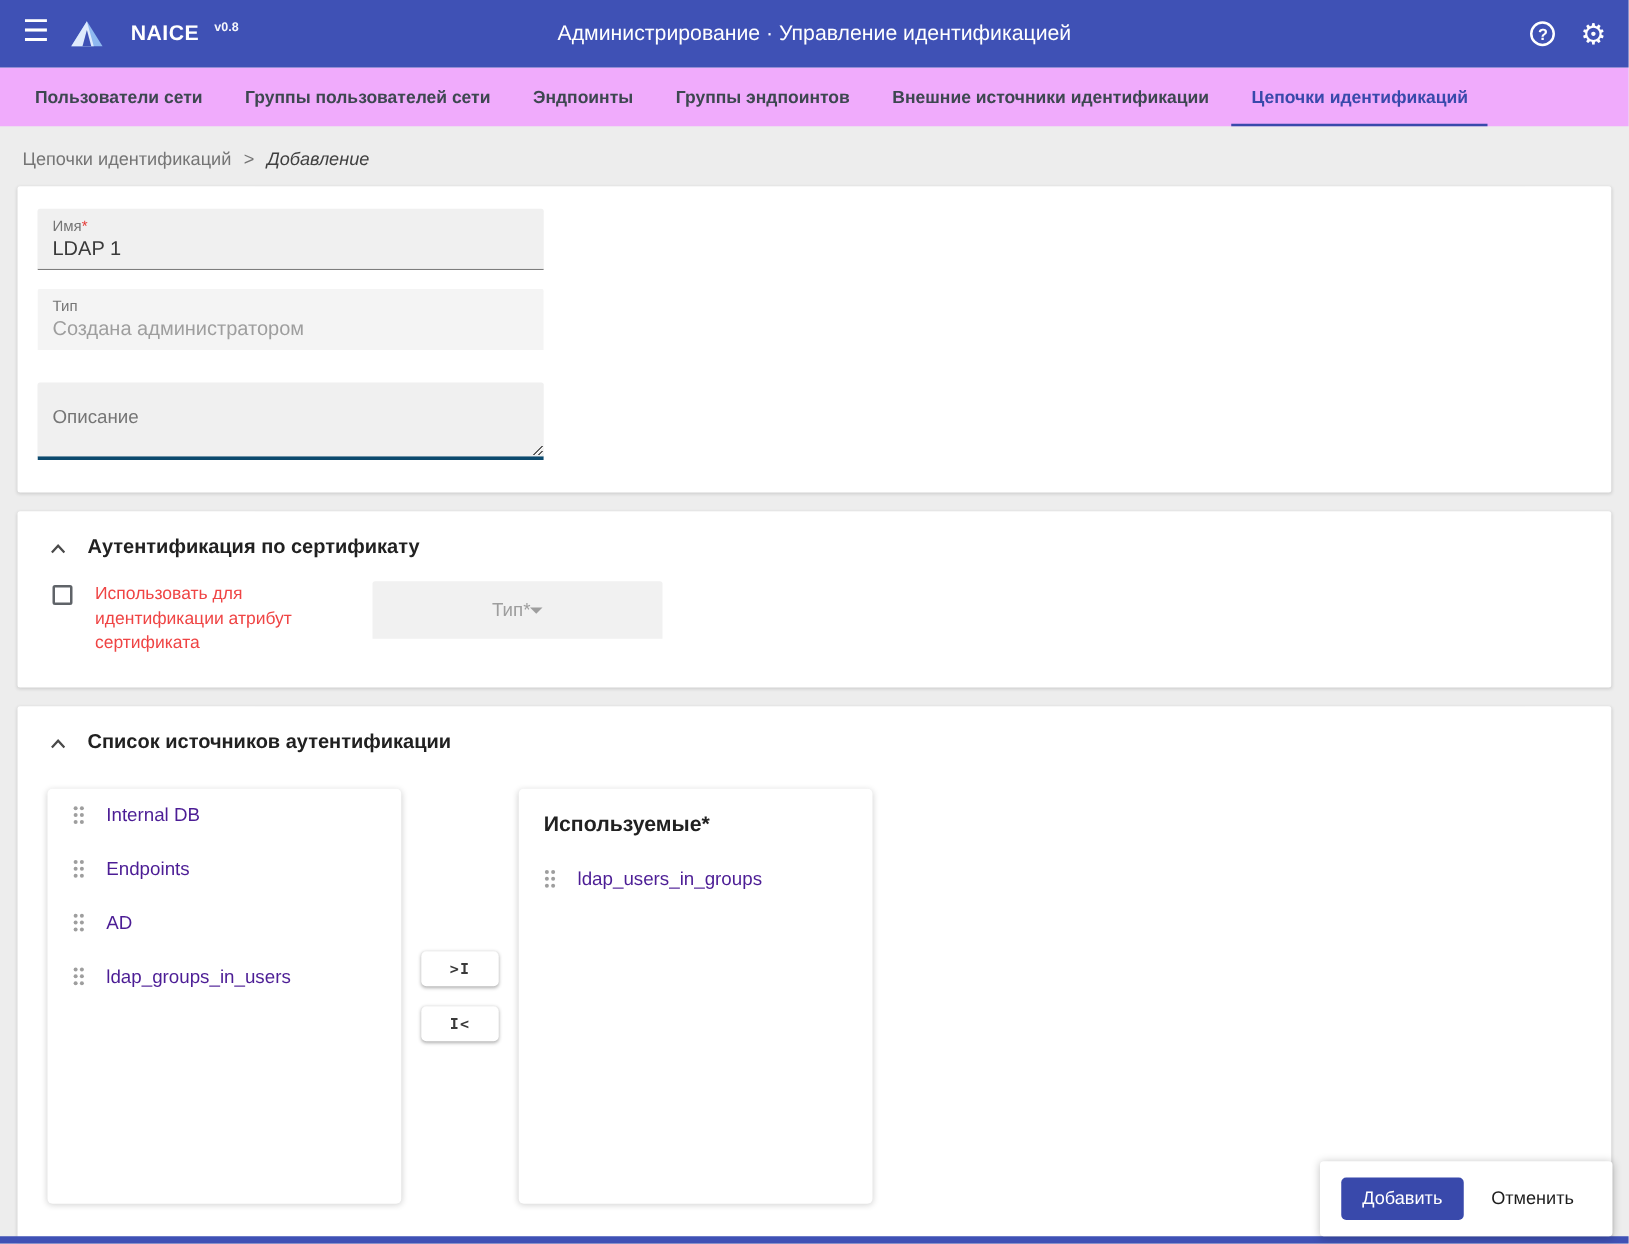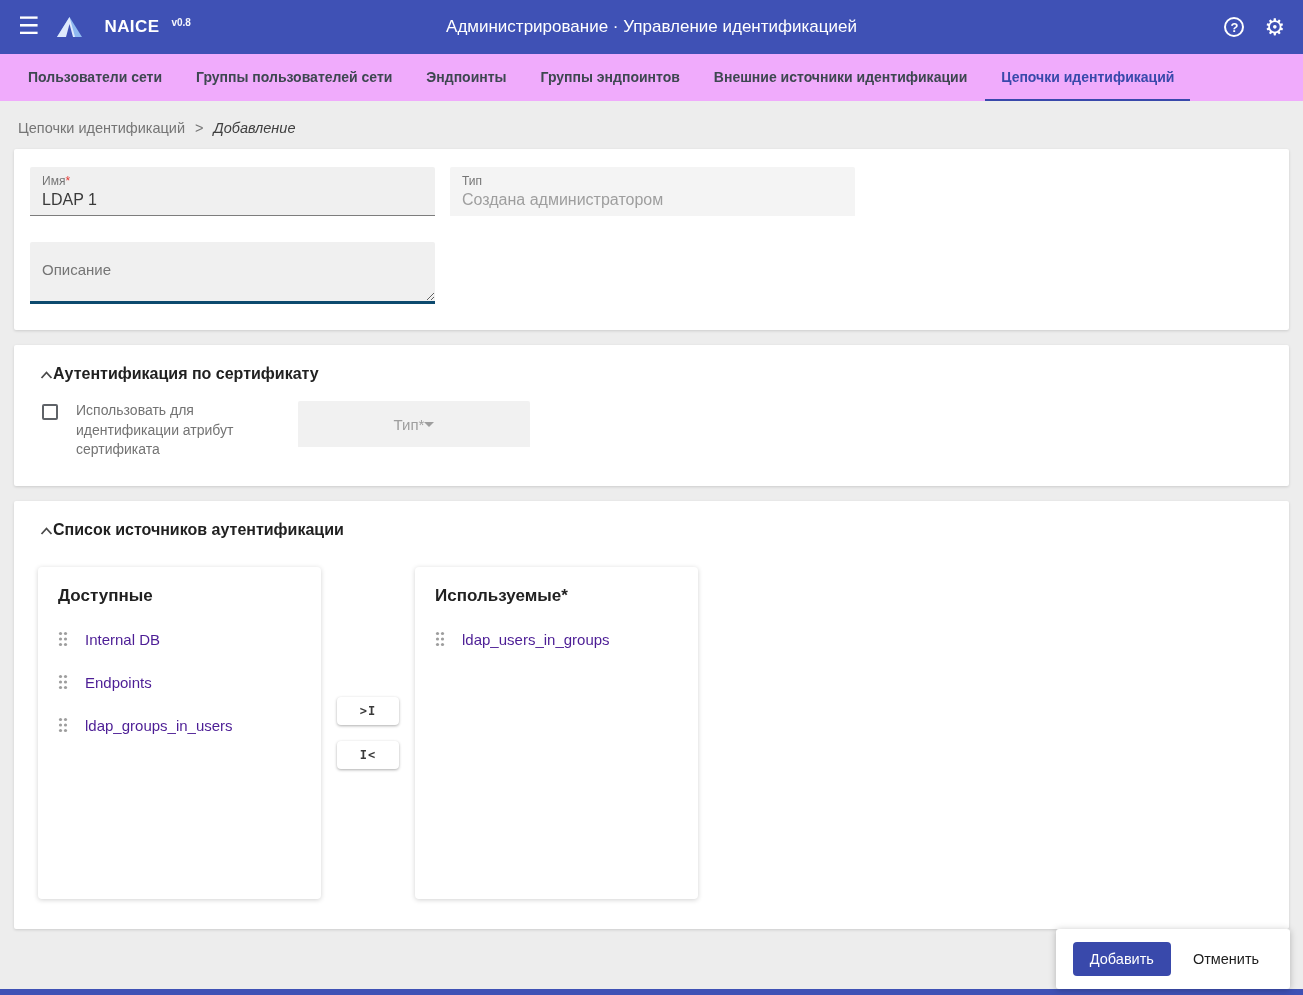--- a/index.html
+++ b/index.html
@@ -58,21 +58,21 @@
   .crumb-current { color: #404040; font-style: italic; }
 
   
   main { padding: 0 14px; }
   .card {
     background: #fff; border-radius: 2px;
     box-shadow: 0 1px 3px rgba(0,0,0,.14);
     margin-bottom: 15px;
   }
   .form-card { padding: 18px 16px 26px; }
-  .fields-row { display: flex; gap: 15px; }
+  .fields-row { display: flex; gap: 15px; flex-direction: column; }
   .field {
     width: 405px; background: #f0f0f0; border-radius: 2px 2px 0 0;
     padding: 7px 12px 6px; border-bottom: 1px solid #7d7d7d;
   }
   .field .flabel { font-size: 12px; color: #757575; display: block; }
   .field input {
     border: none; background: transparent; outline: none; width: 100%;
     font-size: 16px; color: #3a3a3a; padding-top: 3px; font-family: inherit;
   }
   .field.disabled { border-bottom: 1px solid transparent; background: #f4f4f4; }
@@ -80,30 +80,30 @@
   .required { color: #e53935; }
   .desc-area {
     display: block; width: 405px; height: 62px; margin-top: 26px;
     background: #f0f0f0; border: none; border-bottom: 3px solid #0c4a6e;
     border-radius: 2px 2px 0 0; resize: vertical; outline: none;
     font-family: inherit; font-size: 15px; color: #3a3a3a; padding: 19px 12px;
   }
   .desc-area::placeholder { color: #757575; }
 
   .section-card { padding: 20px 16px 24px; }
-  .section-head { display: flex; align-items: center; padding-left: 10px; }
+  .section-head { display: flex; align-items: center; gap: 17px; padding-left: 10px; }
   .collapse-icon { display: flex; cursor: pointer; padding-top: 2px; }
   .section-title { font-size: 16px; font-weight: bold; color: #212121; }
 
   .cert-row { display: flex; align-items: flex-start; gap: 18px; margin: 18px 0 2px 12px; }
   .checkbox {
     width: 16px; height: 16px; border: 2px solid #5f6368; border-radius: 2px;
     background: #fff; cursor: pointer; flex: none; margin-top: 3px;
   }
-  .checkbox-label { width: 180px; font-size: 14px; line-height: 1.4; color: #737373; }
+  .checkbox-label { width: 180px; font-size: 14px; line-height: 1.4; color: #ef4444; }
   .select {
     width: 232px; height: 46px; margin-left: 24px;
     background: #f1f1f1; border-radius: 2px 2px 0 0;
     display: flex; align-items: center; justify-content: center;
     padding: 0 14px; cursor: default;
   }
   .sel-label { font-size: 15px; color: #9e9e9e; }
   .sel-arrow {
     width: 0; height: 0; border-left: 5px solid transparent;
     border-right: 5px solid transparent; border-top: 5px solid #9e9e9e;
@@ -245,21 +245,20 @@
         <svg width="13" height="8" viewBox="0 0 13 8">
             <polyline points="1.5,7 6.5,1.5 11.5,7" fill="none" stroke="#4a4a4a" stroke-width="1.8"></polyline>
           </svg>
       </span>
       <span class="section-title">Список источников аутентификации</span>
     </div>
 
     <div class="lists-row">
 
       <div class="list-card">
-        <div class="list-title">Доступные</div>
         <div class="list-item">
           <span class="drag-icon">
             <svg width="10" height="16" viewBox="0 0 10 16">
                 <g fill="#9e9e9e">
                   <circle cx="2.5" cy="2.5" r="1.6"></circle>
                   <circle cx="7.5" cy="2.5" r="1.6"></circle>
                   <circle cx="2.5" cy="8" r="1.6"></circle>
                   <circle cx="7.5" cy="8" r="1.6"></circle>
                   <circle cx="2.5" cy="13.5" r="1.6"></circle>
                   <circle cx="7.5" cy="13.5" r="1.6"></circle>
@@ -275,20 +274,35 @@
                   <circle cx="2.5" cy="2.5" r="1.6"></circle>
                   <circle cx="7.5" cy="2.5" r="1.6"></circle>
                   <circle cx="2.5" cy="8" r="1.6"></circle>
                   <circle cx="7.5" cy="8" r="1.6"></circle>
                   <circle cx="2.5" cy="13.5" r="1.6"></circle>
                   <circle cx="7.5" cy="13.5" r="1.6"></circle>
                 </g>
               </svg>
           </span>
           <span>Endpoints</span>
+        </div>
+        <div class="list-item">
+          <span class="drag-icon">
+            <svg width="10" height="16" viewBox="0 0 10 16">
+                <g fill="#9e9e9e">
+                  <circle cx="2.5" cy="2.5" r="1.6"></circle>
+                  <circle cx="7.5" cy="2.5" r="1.6"></circle>
+                  <circle cx="2.5" cy="8" r="1.6"></circle>
+                  <circle cx="7.5" cy="8" r="1.6"></circle>
+                  <circle cx="2.5" cy="13.5" r="1.6"></circle>
+                  <circle cx="7.5" cy="13.5" r="1.6"></circle>
+                </g>
+              </svg>
+          </span>
+          <span>AD</span>
         </div>
         <div class="list-item">
           <span class="drag-icon">
             <svg width="10" height="16" viewBox="0 0 10 16">
                 <g fill="#9e9e9e">
                   <circle cx="2.5" cy="2.5" r="1.6"></circle>
                   <circle cx="7.5" cy="2.5" r="1.6"></circle>
                   <circle cx="2.5" cy="8" r="1.6"></circle>
                   <circle cx="7.5" cy="8" r="1.6"></circle>
                   <circle cx="2.5" cy="13.5" r="1.6"></circle>

